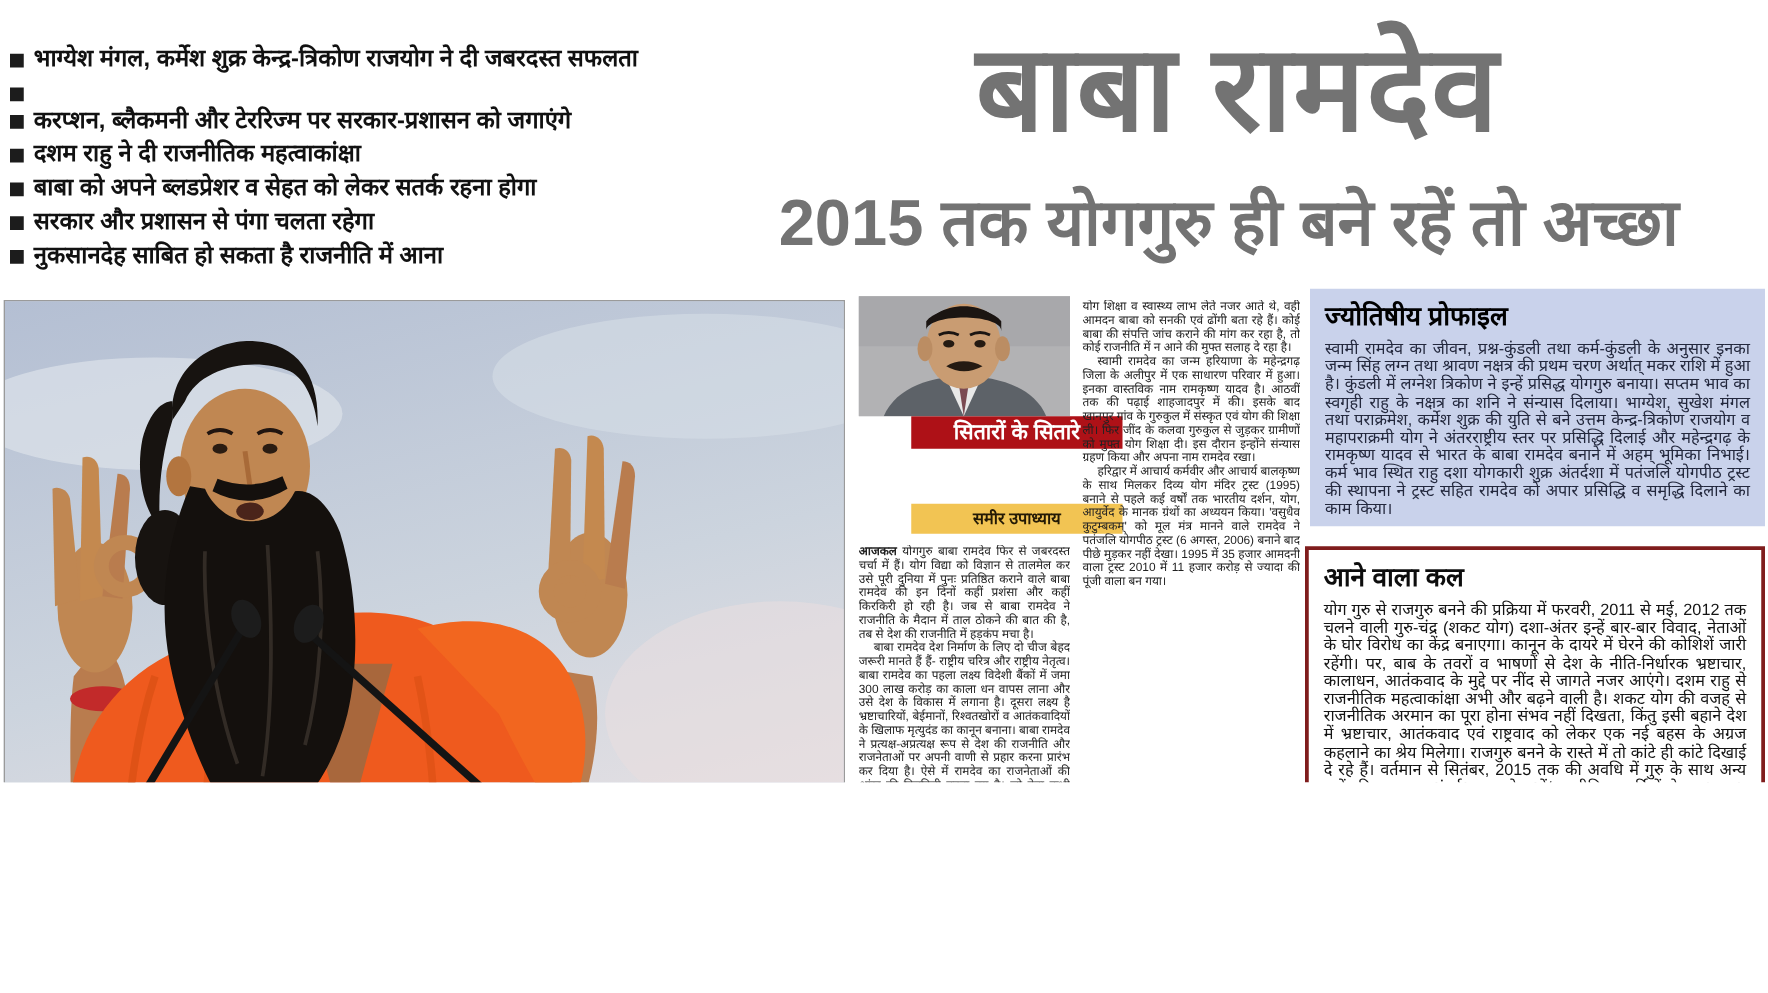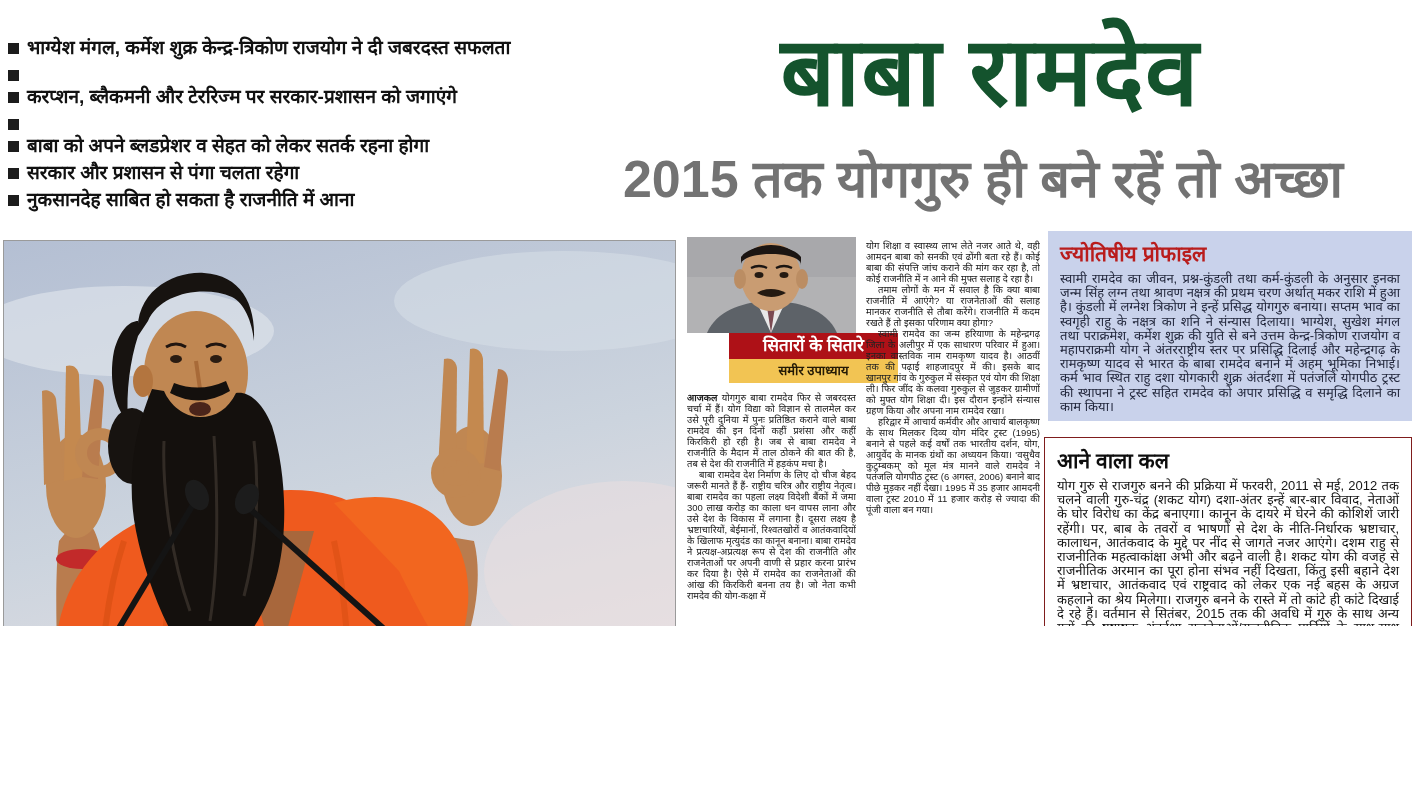--- a/index.html
+++ b/index.html
@@ -29,44 +29,44 @@
   
   .colA{position:absolute;left:687px;top:237px;width:169px;}
   .portrait{width:169px;height:96px;display:block;background:#b5b5b7;}
   .byline-band{width:169px;padding-left:42px;}
   .byline-series{
     background:#ae1117;color:#ffffff;text-align:center;
     font-size:17px;font-weight:bold;line-height:26px;height:26px;
   }
   .byline-author{
     background:#f2c453;color:#241a05;text-align:center;
-    font-size:13px;font-weight:bold;line-height:24px;height:24px;
+    font-size:13px;font-weight:bold;line-height:24px;height:24px;margin-top:44px;
   }
   .colA-text{
     margin-top:9px;height:398px;overflow:hidden;
     font-size:9.5px;line-height:11px;text-align:justify;color:#222;
   }
   .colA-text p,.colB p{margin:0;}
   .ind{text-indent:12px;}
   .lead{font-weight:bold;}
   
   .colB{
     position:absolute;left:866px;top:240px;width:174px;height:552px;overflow:hidden;
     font-size:9.5px;line-height:11px;text-align:justify;color:#222;
   }
   
   .astro-box{
     position:absolute;left:1048px;top:231px;width:364px;height:190px;overflow:hidden;
     background:#c9d2eb;padding:10px 12px;box-sizing:border-box;color:#23283d;
   }
-  .box-title{font-size:21px;font-weight:bold;line-height:26px;margin:0 0 5px 0;color:#b91c1c;}
+  .box-title{font-size:21px;font-weight:bold;line-height:26px;margin:0 0 5px 0;color:#000000;}
   .box-text{font-size:13px;line-height:14.2px;text-align:justify;margin:0;}
   .future-box{
     position:absolute;left:1044px;top:437px;width:368px;height:352px;overflow:hidden;
-    background:#ffffff;border:1px solid #7f1d1d;padding:10px 12px;box-sizing:border-box;color:#141414;
+    background:#ffffff;border:3px solid #7f1d1d;padding:10px 12px;box-sizing:border-box;color:#141414;
   }
   .future-box .box-title{color:#0d0d0d;}
   .future-box .box-text + .box-text{margin-top:22px;}
 </style>
 </head>
 <body>
 
 <div id="page">
 
   <div class="bullets">
@@ -76,36 +76,37 @@
     </div>
     <div class="bullet-row">
       <span class="bullet-sq"></span>
     </div>
     <div class="bullet-row">
       <span class="bullet-sq"></span>
       <span class="bullet-txt">करप्शन, ब्लैकमनी और टेररिज्म पर सरकार-प्रशासन को जगाएंगे</span>
     </div>
     <div class="bullet-row">
       <span class="bullet-sq"></span>
+      <span class="bullet-txt">दशम राहु ने दी राजनीतिक महत्वाकांक्षा</span>
     </div>
     <div class="bullet-row">
       <span class="bullet-sq"></span>
       <span class="bullet-txt">बाबा को अपने ब्लडप्रेशर व सेहत को लेकर सतर्क रहना होगा</span>
     </div>
     <div class="bullet-row">
       <span class="bullet-sq"></span>
       <span class="bullet-txt">सरकार और प्रशासन से पंगा चलता रहेगा</span>
     </div>
     <div class="bullet-row">
       <span class="bullet-sq"></span>
       <span class="bullet-txt">नुकसानदेह साबित हो सकता है राजनीति में आना</span>
     </div>
   </div>
 
-  <div class="headline" style="color:#14532d;">बाबा रामदेव</div>
+  <div class="headline" style="color:#737373;">बाबा रामदेव</div>
   <div class="subheadline">2015 तक योगगुरु ही बने रहें तो अच्छा</div>
 
   <div class="photo">
     <svg width="671" height="549" viewBox="0 0 671 549">
       <defs>
         <linearGradient id="sky" x1="0" y1="0" x2="0.3" y2="1">
           <stop offset="0" stop-color="#b4bfd3"></stop>
           <stop offset="0.55" stop-color="#ccd4de"></stop>
           <stop offset="1" stop-color="#e9e2e4"></stop>
         </linearGradient>
@@ -185,21 +186,20 @@
       <div class="byline-author">समीर उपाध्याय</div>
     </div>
     <div class="colA-text">
       <p><span class="lead">आजकल</span> <span>योगगुरु बाबा रामदेव फिर से जबरदस्त चर्चा में हैं। योग विद्या को विज्ञान से तालमेल कर उसे पूरी दुनिया में पुनः प्रतिष्ठित कराने वाले बाबा रामदेव की इन दिनों कहीं प्रशंसा और कहीं किरकिरी हो रही है। जब से बाबा रामदेव ने राजनीति के मैदान में ताल ठोकने की बात की है, तब से देश की राजनीति में हड़कंप मचा है।</span></p>
       <p class="ind">बाबा रामदेव देश निर्माण के लिए दो चीज बेहद जरूरी मानते हैं हैं- राष्ट्रीय चरित्र और राष्ट्रीय नेतृत्व। बाबा रामदेव का पहला लक्ष्य विदेशी बैंकों में जमा 300 लाख करोड़ का काला धन वापस लाना और उसे देश के विकास में लगाना है। दूसरा लक्ष्य है भ्रष्टाचारियों, बेईमानों, रिश्वतखोरों व आतंकवादियों के खिलाफ मृत्युदंड का कानून बनाना। बाबा रामदेव ने प्रत्यक्ष-अप्रत्यक्ष रूप से देश की राजनीति और राजनेताओं पर अपनी वाणी से प्रहार करना प्रारंभ कर दिया है। ऐसे में रामदेव का राजनेताओं की आंख की किरकिरी बनना तय है। जो नेता कभी रामदेव की योग-कक्षा में</p>
     </div>
   </div>
 
   <div class="colB">
     <p>योग शिक्षा व स्वास्थ्य लाभ लेते नजर आते थे, वही आमदन बाबा को सनकी एवं ढोंगी बता रहे हैं। कोई बाबा की संपत्ति जांच कराने की मांग कर रहा है, तो कोई राजनीति में न आने की मुफ्त सलाह दे रहा है।</p>
-    <p class="ind">तमाम लोगों के मन में सवाल है कि क्या बाबा राजनीति में आएंगे? या राजनेताओं की सलाह मानकर राजनीति से तौबा करेंगे। राजनीति में कदम रखते हैं तो इसका परिणाम क्या होगा?</p>
     <p class="ind">स्वामी रामदेव का जन्म हरियाणा के महेन्द्रगढ़ जिला के अलीपुर में एक साधारण परिवार में हुआ। इनका वास्तविक नाम रामकृष्ण यादव है। आठवीं तक की पढ़ाई शाहजादपुर में की। इसके बाद खानपुर गांव के गुरुकुल में संस्कृत एवं योग की शिक्षा ली। फिर जींद के कलवा गुरुकुल से जुड़कर ग्रामीणों को मुफ्त योग शिक्षा दी। इस दौरान इन्होंने संन्यास ग्रहण किया और अपना नाम रामदेव रखा।</p>
     <p class="ind">हरिद्वार में आचार्य कर्मवीर और आचार्य बालकृष्ण के साथ मिलकर दिव्य योग मंदिर ट्रस्ट (1995) बनाने से पहले कई वर्षों तक भारतीय दर्शन, योग, आयुर्वेद के मानक ग्रंथों का अध्ययन किया। 'वसुधैव कुटुम्बकम्' को मूल मंत्र मानने वाले रामदेव ने पतंजलि योगपीठ ट्रस्ट (6 अगस्त, 2006) बनाने बाद पीछे मुड़कर नहीं देखा। 1995 में 35 हजार आमदनी वाला ट्रस्ट 2010 में 11 हजार करोड़ से ज्यादा की पूंजी वाला बन गया।</p>
   </div>
 
   <div class="astro-box">
     <p class="box-title">ज्योतिषीय प्रोफाइल</p>
     <p class="box-text">स्वामी रामदेव का जीवन, प्रश्न-कुंडली तथा कर्म-कुंडली के अनुसार इनका जन्म सिंह लग्न तथा श्रावण नक्षत्र की प्रथम चरण अर्थात् मकर राशि में हुआ है। कुंडली में लग्नेश त्रिकोण ने इन्हें प्रसिद्ध योगगुरु बनाया। सप्तम भाव का स्वगृही राहु के नक्षत्र का शनि ने संन्यास दिलाया। भाग्येश, सुखेश मंगल तथा पराक्रमेश, कर्मेश शुक्र की युति से बने उत्तम केन्द्र-त्रिकोण राजयोग व महापराक्रमी योग ने अंतरराष्ट्रीय स्तर पर प्रसिद्धि दिलाई और महेन्द्रगढ़ के रामकृष्ण यादव से भारत के बाबा रामदेव बनाने में अहम् भूमिका निभाई। कर्म भाव स्थित राहु दशा योगकारी शुक्र अंतर्दशा में पतंजलि योगपीठ ट्रस्ट की स्थापना ने ट्रस्ट सहित रामदेव को अपार प्रसिद्धि व समृद्धि दिलाने का काम किया।</p>
   </div>
 
   <div class="future-box">

